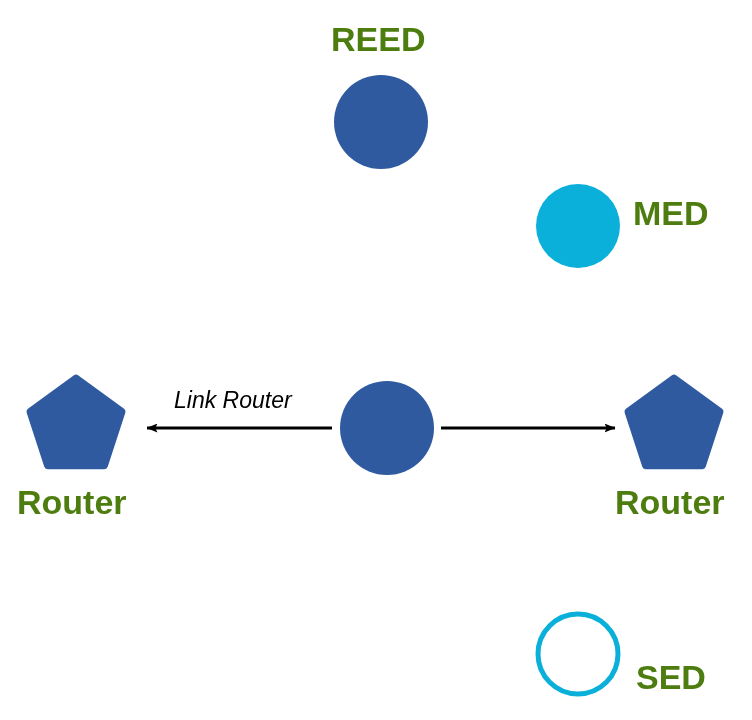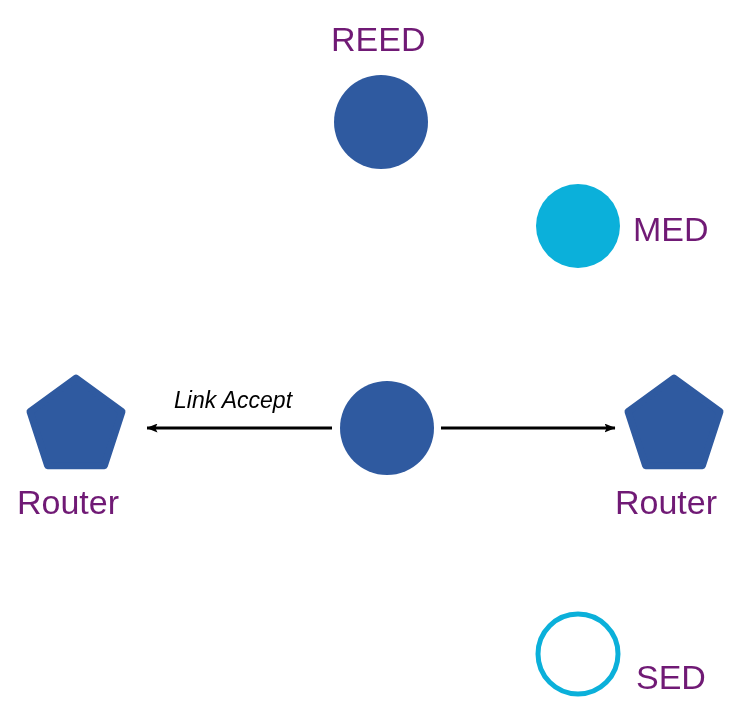--- a/index.html
+++ b/index.html
@@ -24,39 +24,39 @@
     top: 0;
     left: 0;
     width: 752px;
     height: 720px;
     display: block;
   }
   .node-label {
     position: absolute;
     font-family: "Liberation Sans", sans-serif;
     font-size: 34px;
-    font-weight: 400;
-    color: #701a75;
+    font-weight: 700;
+    color: #4d7c0f;
     line-height: 1;
     white-space: nowrap;
     letter-spacing: 0px;
   }
   .edge-label {
     position: absolute;
     font-family: "Liberation Sans", sans-serif;
     font-size: 23px;
     font-style: italic;
     font-weight: 400;
     color: #000000;
     line-height: 1;
     white-space: nowrap;
   }
   
   #label-reed   { left: 331px; top: 22px;  }
-  #label-med    { left: 633px; top: 212px; }
+  #label-med    { left: 633px; top: 196px; }
   #label-router-left  { left: 17px;  top: 485px; }
   #label-router-right { left: 615px; top: 485px; }
   #label-sed    { left: 636px; top: 637px; margin-top: 23px; }
   #label-link-accept { left: 174px; top: 389px; }
 </style>
 </head>
 <body>
 
 <div id="diagram-canvas">
 
@@ -105,15 +105,15 @@
   <div class="node-label" id="label-reed">REED</div>
 
   <div class="node-label" id="label-med">MED</div>
 
   <div class="node-label" id="label-router-left">Router</div>
 
   <div class="node-label" id="label-router-right">Router</div>
 
   <div class="node-label" id="label-sed">SED</div>
 
-  <div class="edge-label" id="label-link-accept">Link Accept</div>
+  <div class="edge-label" id="label-link-accept">Link Router</div>
 
 </div>
 
 </body></html>

